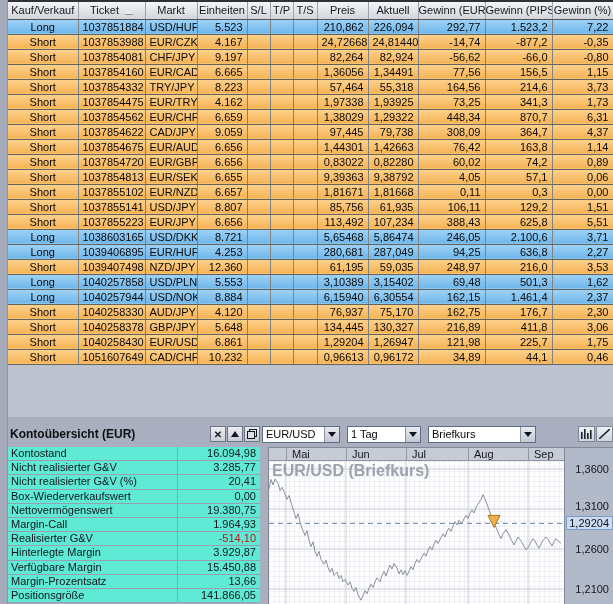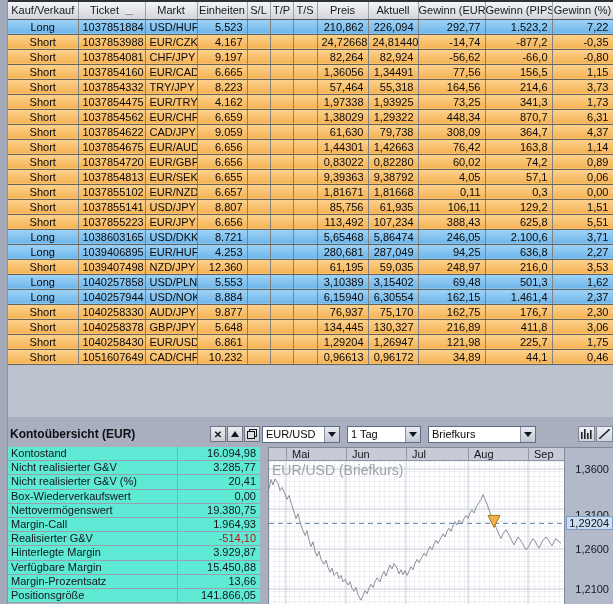--- a/index.html
+++ b/index.html
@@ -77,21 +77,21 @@
   .chartbox { position:absolute; left:6px; top:30px; width:397px; height:157px;
               border:1px solid #80889A; border-right:none; border-bottom:none; }
   .monthstrip { position:absolute; left:0; top:0; width:295px; height:13px;
                 background:#C6CBD6; border-bottom:1px solid #8E96A6; }
   .month-label { position:absolute; top:0; font-size:11px; line-height:12px; color:#14181E; }
   .month-sep { position:absolute; top:0; width:1px; height:13px; background:#9098A8; }
   .plot { position:absolute; left:0; top:13px; width:295px; height:144px; background:#FFFFFF;
           background-image:
             repeating-linear-gradient(to right, rgba(110,130,165,0.10) 0 1px, transparent 1px 5px),
             repeating-linear-gradient(to bottom, rgba(110,130,165,0.10) 0 1px, transparent 1px 5px); }
-  .plot-title { position:absolute; left:3px; top:1px; font-size:14px; color:#9CA2AC; z-index:3; }
+  .plot-title { position:absolute; left:3px; top:1px; font-size:16px; color:#9CA2AC; z-index:3;font-weight:bold; }
   .plot svg { position:absolute; left:0; top:0; }
   .yaxis { position:absolute; left:295px; top:0; width:50px; height:157px;
            background:#B2BACA; border-left:1px solid #80889A; }
   .ytick { position:absolute; right:5px; font-size:11px; color:#12161C; }
   .curprice { position:absolute; right:1px; width:47px; height:14px; line-height:12px;
               text-align:right; padding-right:3px; font-size:11px; color:#10141C;
               background:#CCDCF0; border:1px solid #7A9CC8; }
 </style>
 </head>
 <body>
@@ -232,21 +232,21 @@
             <td class="r">6,31</td>
           </tr>
           <tr class="short">
             <td class="c">Short</td>
             <td class="r">1037854622</td>
             <td class="c">CAD/JPY</td>
             <td class="r">9.059</td>
             <td class="c"></td>
             <td class="c"></td>
             <td class="c"></td>
-            <td class="r">61,630</td>
+            <td class="r">97,445</td>
             <td class="r">79,738</td>
             <td class="r">308,09</td>
             <td class="r">364,7</td>
             <td class="r">4,37</td>
           </tr>
           <tr class="short">
             <td class="c">Short</td>
             <td class="r">1037854675</td>
             <td class="c">EUR/AUD</td>
             <td class="r">6.656</td>
@@ -396,21 +396,21 @@
             <td class="r">6,15940</td>
             <td class="r">6,30554</td>
             <td class="r">162,15</td>
             <td class="r">1.461,4</td>
             <td class="r">2,37</td>
           </tr>
           <tr class="short">
             <td class="c">Short</td>
             <td class="r">1040258330</td>
             <td class="c">AUD/JPY</td>
-            <td class="r">9.877</td>
+            <td class="r">4.120</td>
             <td class="c"></td>
             <td class="c"></td>
             <td class="c"></td>
             <td class="r">76,937</td>
             <td class="r">75,170</td>
             <td class="r">162,75</td>
             <td class="r">176,7</td>
             <td class="r">2,30</td>
           </tr>
           <tr class="short">
@@ -587,21 +587,21 @@
               <line x1="137" y1="0" x2="137" y2="144" stroke="#CCD0D8"></line>
               <line x1="199" y1="0" x2="199" y2="144" stroke="#CCD0D8"></line>
               <line x1="259" y1="0" x2="259" y2="144" stroke="#CCD0D8"></line>
               <line x1="0" y1="62.368000000000016" x2="295" y2="62.368000000000016" stroke="#6080B0" stroke-dasharray="5,4"></line>
               <polyline points="0,28.0 2,18.4 4,24.0 6,18.0 9,22.4 11,29.6 13,26.4 16,32.8 18,38.4 20,34.4 23,44.8 25,51.2 27,57.6 29,52.8 31,60.8 33,67.2 36,74.4 38,69.6 40,79.2 42,85.6 44,80.8 46,90.4 48,95.2 50,90.4 52,98.4 55,103.2 57,99.2 59,106.4 61,111.2 63,107.2 65,114.4 68,111.2 70,117.6 72,114.4 74,120.8 76,118.4 79,124.0 81,120.8 83,127.2 85,130.4 87,126.4 89,133.6 92,139.2 94,134.4 96,129.6 98,132.8 100,127.2 102,123.2 104,126.4 106,120.8 108,116.8 111,120.8 113,114.4 115,110.4 117,115.2 119,108.8 121,104.0 123,108.0 125,102.4 128,107.2 130,112.8 132,108.8 134,113.6 136,109.6 138,114.4 140,110.4 142,105.6 144,108.8 146,102.4 148,98.4 150,101.6 153,96.0 155,92.0 157,95.2 159,89.6 161,85.6 163,88.8 165,83.2 167,79.2 169,82.4 172,76.8 174,72.8 176,76.0 178,70.4 180,67.2 182,70.4 184,64.8 186,60.8 188,64.0 190,59.2 193,62.4 195,57.6 197,54.4 199,57.6 201,52.0 203,48.8 205,52.0 207,46.4 209,43.2 212,38.4 214,33.6 216,38.4 218,43.2 220,48.8 222,54.4 224,59.2 226,64.0 228,68.8 230,73.6 232,77.6 234,72.8 237,68.8 239,72.0 241,76.0 243,80.0 245,84.0 247,80.0 249,76.0 251,78.4 253,81.6 255,85.6 257,88.8 260,84.8 262,80.8 264,77.6 266,80.0 268,84.0 270,87.2 272,83.2 274,79.2 277,76.0 279,78.4 281,81.6 283,84.8 285,80.8 287,77.6 289,80.0 292,82.4" fill="none" stroke="#8A8F98" stroke-width="1"></polyline>
               <polygon points="219,54.40000000000005 231,54.40000000000005 225,66.40000000000005" fill="#F2B04A" stroke="#A87820"></polygon>
             </svg>
         </div>
         <div class="yaxis" id="yaxis">
             <span class="ytick" style="top: 15px;">1,3600</span>
-            <span class="ytick" style="top: 61px; margin-left: 48px;">1,3100</span>
+            <span class="ytick" style="top: 52px; margin-left: 48px;">1,3100</span>
             <span class="ytick" style="top: 95px;">1,2600</span>
             <span class="ytick" style="top: 135px;">1,2100</span>
             <span class="curprice" style="top: 68.368px;">1,29204</span>
           </div>
       </div>
     </div>
 
   </div>
 </div>
 

